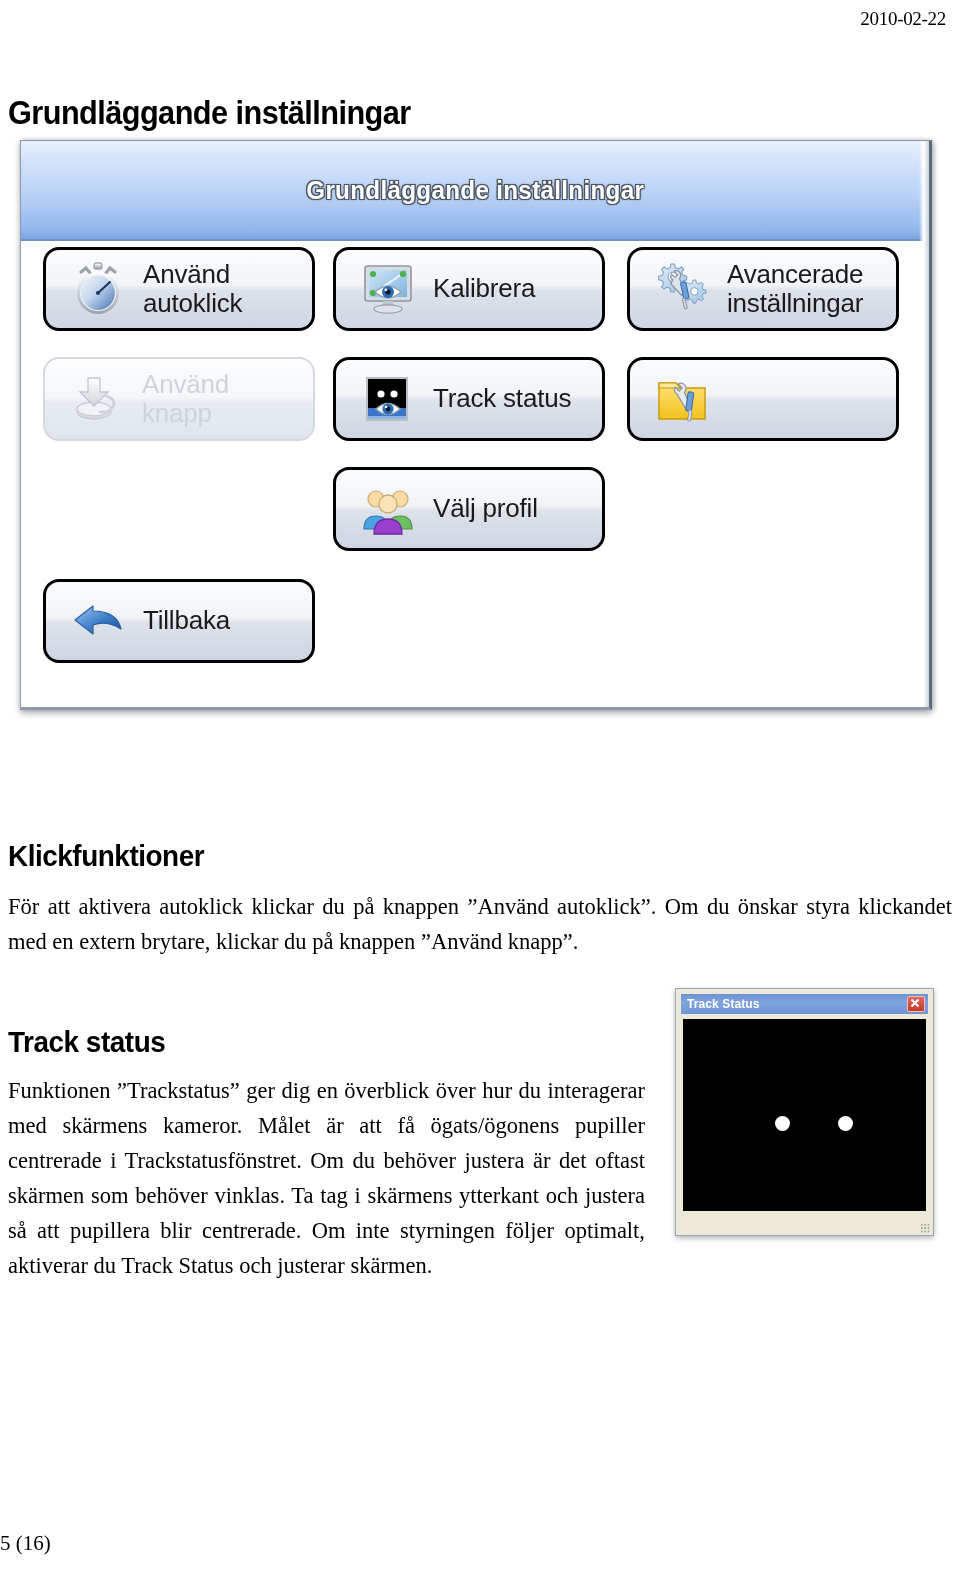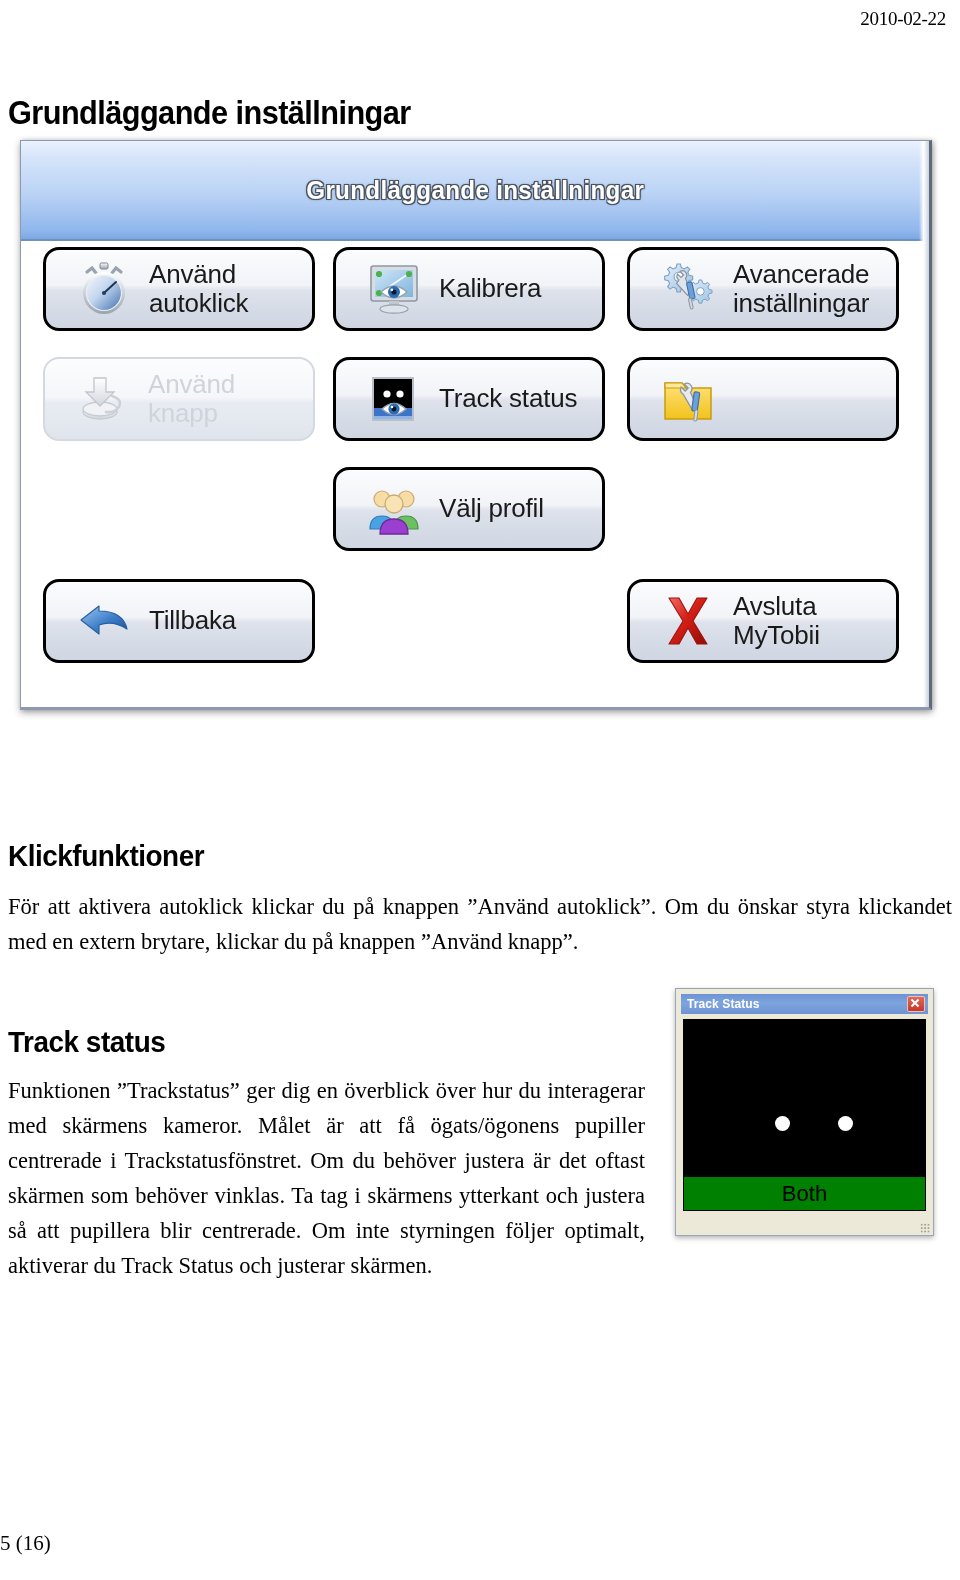--- a/index.html
+++ b/index.html
@@ -92,21 +92,21 @@
 
   
   .app-btn {
     position: absolute;
     display: flex;
     align-items: center;
     background: linear-gradient(to bottom, #fbfcfd 0%, #f1f3f7 45%, #dde2eb 52%, #cfd6e2 100%);
     border: 3px solid #000;
     border-radius: 16px;
     box-sizing: border-box;
-    padding-left: 29px;
+    padding-left: 23px;
   }
   .app-btn.disabled {
     border: 2px solid #d3d8e1;
     background: linear-gradient(to bottom, #fdfdfe 0%, #f4f6f9 48%, #e8ecf2 54%, #e0e5ed 100%);
   }
   .app-btn .btn-label {
     font-family: "Liberation Sans", sans-serif;
     font-size: 26px;
     color: #1a1a1a;
     line-height: 1.12;
@@ -446,54 +446,35 @@
               <stop offset="55%" stop-color="#3d7ec9"></stop>
               <stop offset="100%" stop-color="#1e4f92"></stop>
             </linearGradient>
           </defs>
           <path d="M24 14 L6 28 L24 42 V33 q14 -5 28 4 q-4 -18 -28 -18 z" fill="url(#gArr)" stroke="#2a5f9f" stroke-width="1.2" stroke-linejoin="round"></path>
         </svg>
       </span>
       <span class="btn-label">Tillbaka</span>
     </div>
 
-    <div class="app-btn" id="btn-avsluta">
-      <span class="icon-box">
-        <svg viewBox="0 0 58 58">
-          <defs>
-            <linearGradient id="gRed" x1="0" y1="0" x2="1" y2="1">
-              <stop offset="0%" stop-color="#f26a63"></stop>
-              <stop offset="45%" stop-color="#d41f17"></stop>
-              <stop offset="100%" stop-color="#8f0d08"></stop>
-            </linearGradient>
-          </defs>
-          <path d="M10 6 L20 6 L29 22 L38 6 L48 6 L34 29 L48 52 L38 52 L29 36 L20 52 L10 52 L24 29 Z" fill="url(#gRed)" stroke="#a01109" stroke-width="1.1" stroke-linejoin="round"></path>
-        </svg>
-      </span>
-      <span class="btn-label">Avsluta
-MyTobii</span>
-    </div>
 
   </div>
 </div>
 
 <h2 class="sec-heading" id="h-klickfunktioner">Klickfunktioner</h2>
 <p class="body-text" id="p-klick">För att aktivera autoklick klickar du på knappen ”Använd autoklick”. Om du önskar styra klickandet med en extern brytare, klickar du på knappen ”Använd knapp”.</p>
 
 <h2 class="sec-heading" id="h-trackstatus">Track status</h2>
 <p class="body-text" id="p-track">Funktionen ”Trackstatus” ger dig en överblick över hur du interagerar med skärmens kameror. Målet är att få ögats/ögonens pupiller centrerade i Trackstatusfönstret. Om du behöver justera är det oftast skärmen som behöver vinklas. Ta tag i skärmens ytterkant och justera så att pupillera blir centrerade. Om inte styrningen följer optimalt, aktiverar du Track Status och justerar skärmen.</p>
 
 <div class="ts-window">
   <div class="ts-titlebar">
     <span class="ts-title">Track Status</span>
     <span class="ts-close"></span>
   </div>
   <div class="ts-screen">
     <span class="ts-pupil" id="ts-pupil-left"></span>
     <span class="ts-pupil" id="ts-pupil-right"></span>
-    <div class="ts-statusbar">
-      <span class="ts-status-text">Both</span>
-    </div>
   </div>
   <span class="ts-grip"></span>
 </div>
 
 <div class="page-footer">5 (16)</div>
 
 </body></html>

